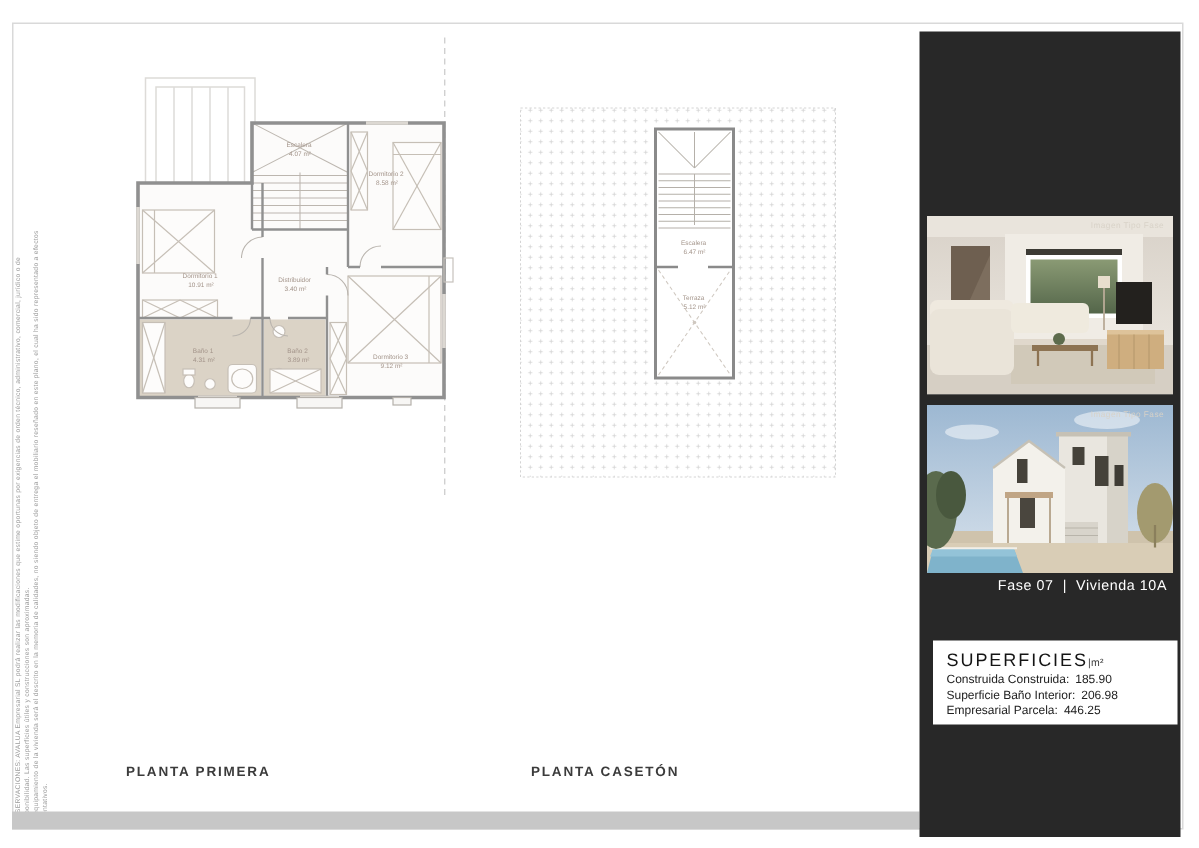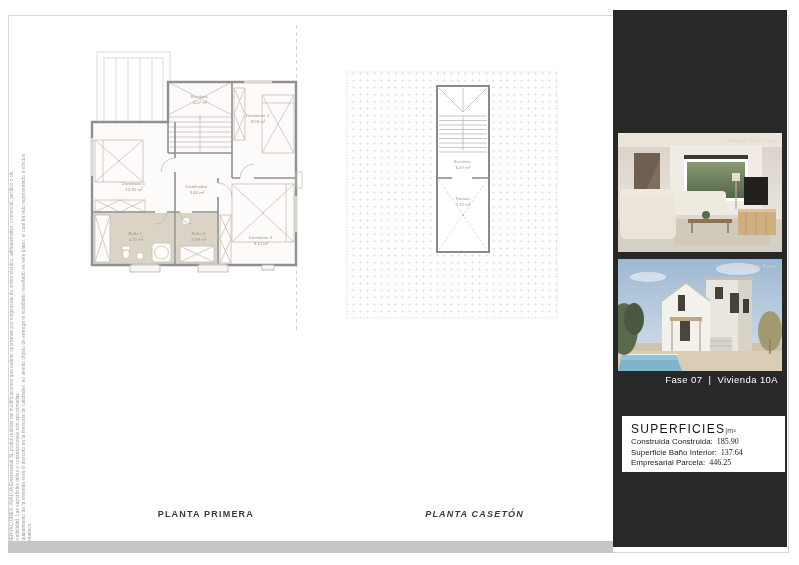--- a/index.html
+++ b/index.html
@@ -10,47 +10,47 @@
   .frame { position:absolute; left:8px; top:15px; width:781px; height:538px;
            border:1px solid #d9d9d9; }
 
   .disclaimer { position:absolute; left:9px; top:549px; width:400px;
                 transform:rotate(-90deg); transform-origin:0 0;
                 font-size:4.5px; line-height:6px; color:#9a9a9a; letter-spacing:.2px; }
 
   svg text { font-family:"Liberation Sans", sans-serif; }
   .roomlbl { font-size:4.3px; fill:#a3948a; text-anchor:middle; }
 
-  .plan-title { position:absolute; top:509px; width:170px; text-align:right;
+  .plan-title { position:absolute; top:509px; width:170px; text-align:left;
                 font-size:9px; font-weight:bold; letter-spacing:1.2px; color:#3b3b3b; }
   #plan1-title { left:84px; }
-  #plan2-title { left:354px;font-style:italic; }
+  #plan2-title { left:354px; }
 
   .footer-bar { position:absolute; left:8px; top:541px; width:605px; height:12px;
                 background:#c7c7c7; }
 
-  .sidebar { position:absolute; left:613px; top:10px; width:174px; height:537px;
+  .sidebar { position:absolute; left:613px; top:21px; width:174px; height:537px;
              background:#282828; }
   .photo { position:absolute; left:5px; width:164px; overflow:hidden; background:#555; }
   #photo1 { top:123px; height:119px; }
   #photo2 { top:249px; height:112px; }
   .photo svg { display:block; width:100%; height:100%; }
   .wm { position:absolute; top:4px; right:6px; font-size:5.5px;
         color:rgba(216,210,199,0.95); letter-spacing:.3px; }
 
   .caption { position:absolute; top:364px; right:9px; font-size:9.5px;
              color:#ffffff; letter-spacing:.4px; white-space:pre; }
 
   .card { position:absolute; left:9px; top:406px; width:163px; height:56px;
           background:#ffffff; }
   .card-title { padding:6px 0 1px 9px; font-size:12px; font-weight:500;
                 letter-spacing:1.3px; color:#141414; }
   .card-title .unit { font-size:7px; letter-spacing:.2px; color:#3a3a3a; }
   .srow { padding-left:9px; font-size:8px; color:#222; line-height:10.5px; }
-  .srow .val { margin-left:4px;font-family:Liberation Serif, serif; }
+  .srow .val { margin-left:4px; }
 </style>
 </head>
 <body>
 
 <div id="sheet">
 
   <div class="frame"></div>
 
   <div class="disclaimer">
     <div>OBSERVACIONES: AVALUA Empresarial SL podrá realizar las modificaciones que estime oportunas por exigencias de orden técnico, administrativo, comercial, jurídico o de disponibilidad. Las superficies útiles y construcciones son aproximadas.</div>
@@ -347,21 +347,21 @@
     <div class="caption">Fase 07  |  Vivienda 10A</div>
 
     <div class="card">
       <div class="card-title">
         <span>SUPERFICIES</span><span class="unit">|m²</span>
       </div>
       <div class="srow">
         <span>Construida Construida:</span><span class="val">185.90</span>
       </div>
       <div class="srow">
-        <span>Superficie Baño Interior:</span><span class="val">137.64</span>
+        <span>Superficie Baño Interior:</span><span class="val">206.98</span>
       </div>
       <div class="srow">
         <span>Empresarial Parcela:</span><span class="val">446.25</span>
       </div>
     </div>
   </aside>
 
 </div>
 
 </body></html>

